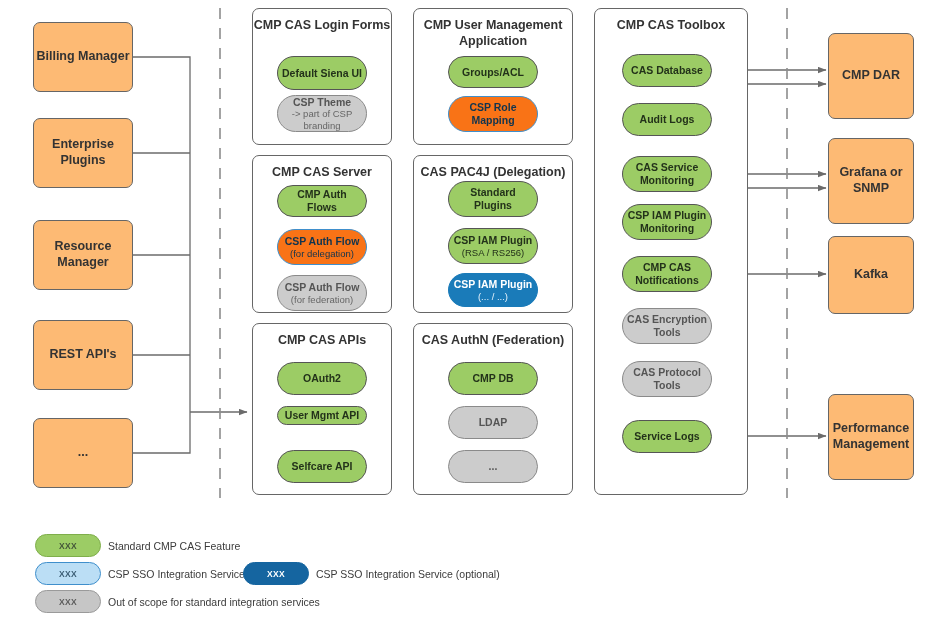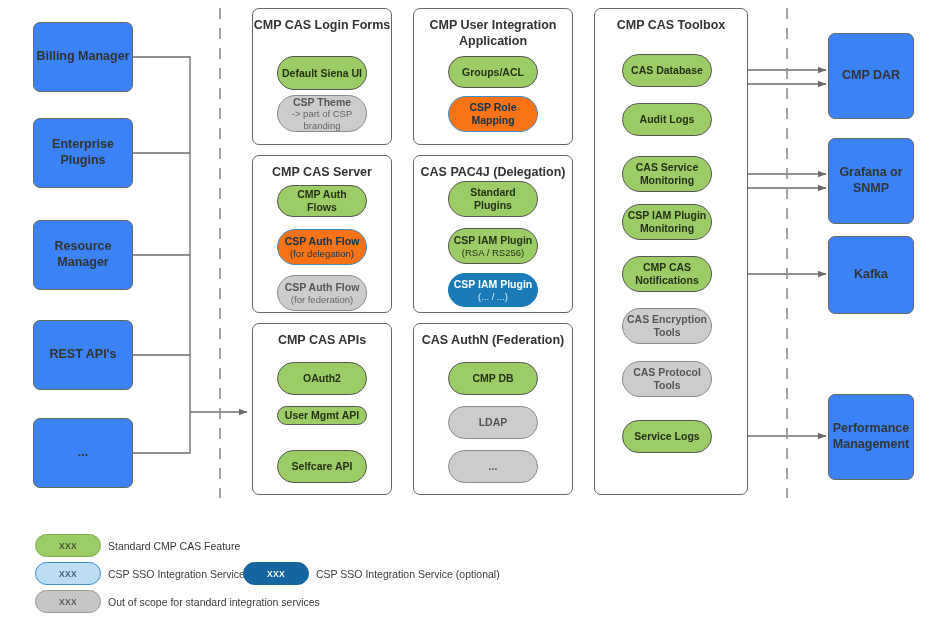--- a/index.html
+++ b/index.html
@@ -2,21 +2,21 @@
 <html><head>
 <meta charset="utf-8">
 <style>
   html,body{margin:0;padding:0;background:#ffffff;}
   body{width:945px;height:625px;position:relative;overflow:hidden;
        font-family:"Liberation Sans","DejaVu Sans",sans-serif;color:#333333;}
   #canvas{position:absolute;left:0;top:0;width:945px;height:625px;}
 
   
   .node{position:absolute;box-sizing:border-box;border:1.3px solid #666666;
-        border-radius:7px;background:#3b82f6;display:flex;align-items:center;
+        border-radius:7px;background:#fdba74;display:flex;align-items:center;
         justify-content:center;text-align:center;font-size:12.5px;
         font-weight:bold;color:#333333;line-height:1.25;z-index:3;}
 
   
   .group{position:absolute;box-sizing:border-box;border:1.3px solid #666666;
          border-radius:7px;background:#ffffff;z-index:2;}
   .group-title{position:absolute;left:0;right:0;top:9px;text-align:center;
                font-size:12.5px;font-weight:bold;color:#333333;line-height:1.25;}
 
   
@@ -105,21 +105,21 @@
   </div>
   <div class="pill green" style="left:277px;top:56px;width:90px;height:34px;">
     <span>Default Siena UI</span>
   </div>
   <div class="pill grey" style="left:277px;top:95px;width:90px;height:37px;">
     <span>CSP Theme</span>
     <span class="sub">-&gt; part of CSP branding</span>
   </div>
 
   <div class="group" style="left:413px;top:8px;width:160px;height:137px;">
-    <div class="group-title">CMP User Integration Application</div>
+    <div class="group-title">CMP User Management Application</div>
   </div>
   <div class="pill green" style="left:448px;top:56px;width:90px;height:32px;">
     <span>Groups/ACL</span>
   </div>
   <div class="pill lblue" style="left:448px;top:96px;width:90px;height:36px;">
     <span>CSP Role Mapping</span>
   </div>
 
   <div class="group" style="left:252px;top:155px;width:140px;height:158px;">
     <div class="group-title">CMP CAS Server</div>

